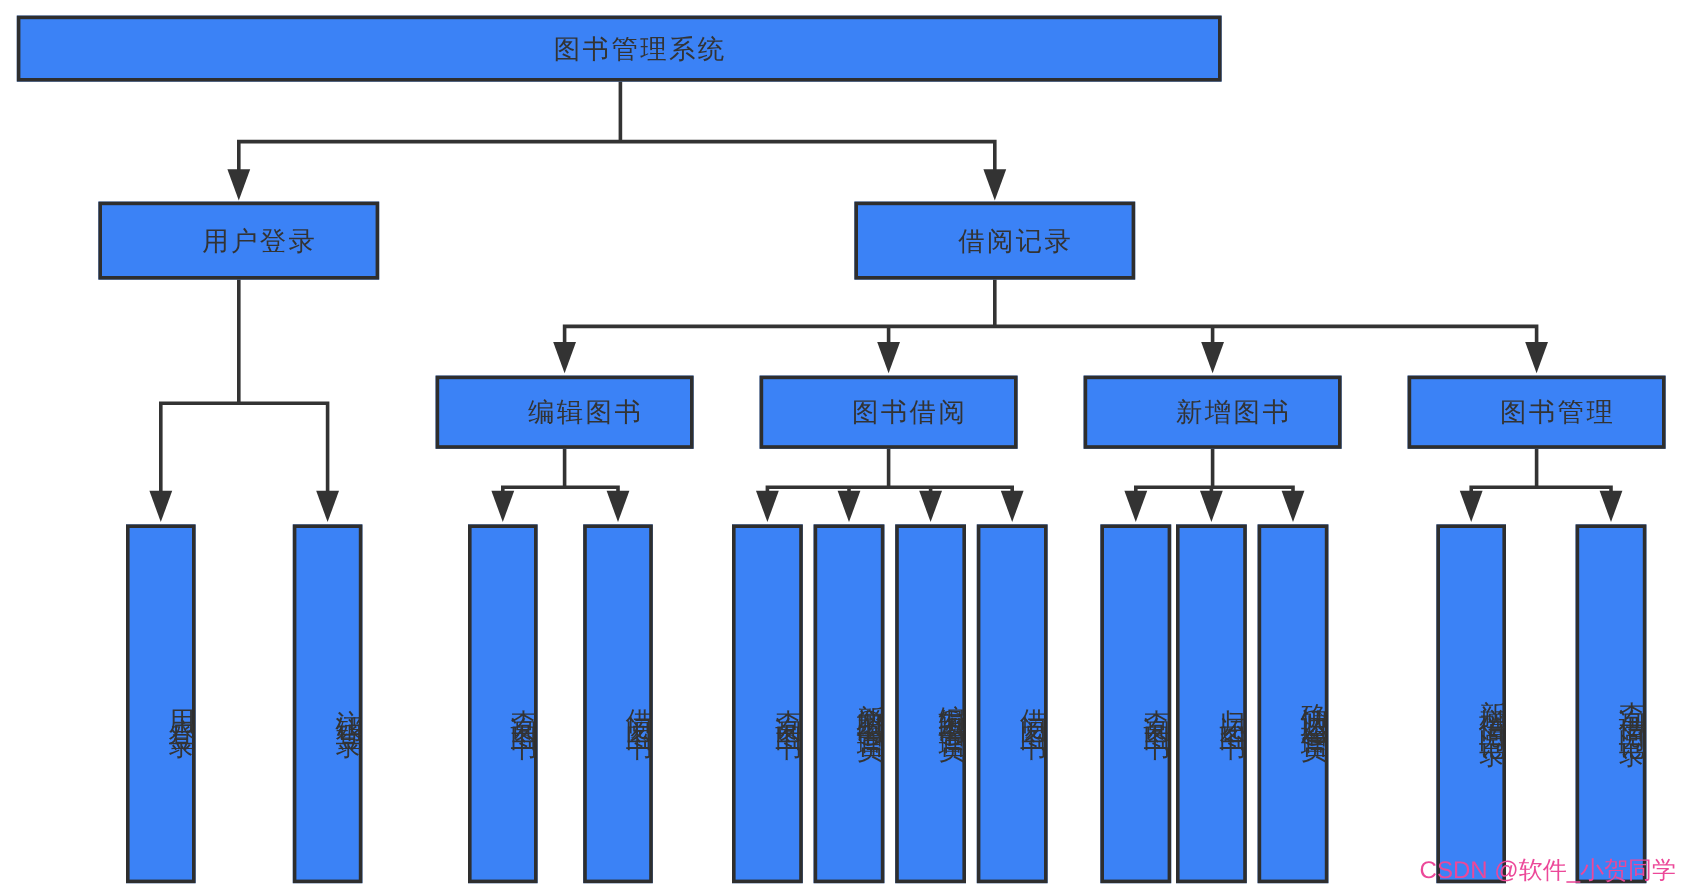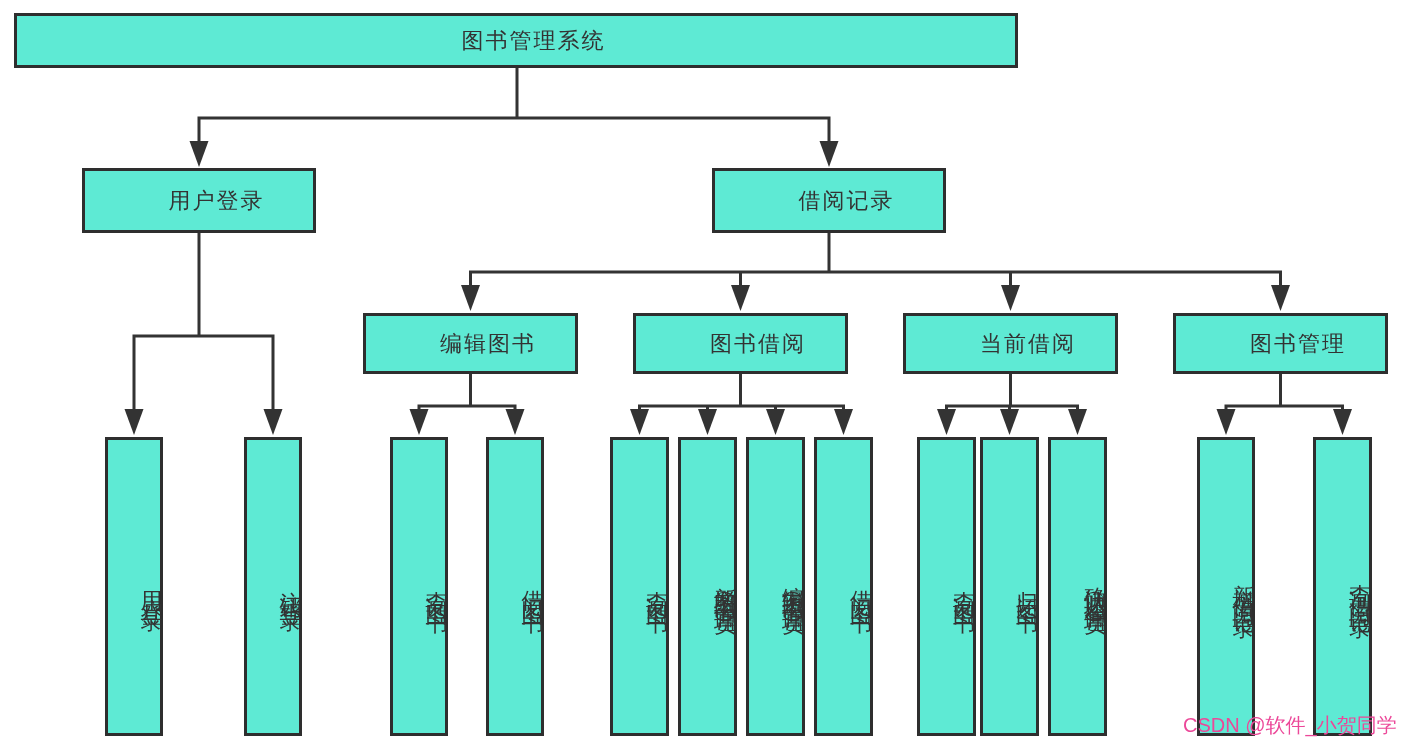--- a/index.html
+++ b/index.html
@@ -12,21 +12,21 @@
     overflow: hidden;
   }
   .connectors {
     position: absolute;
     left: 0; top: 0;
     z-index: 1;
   }
   .box {
     position: absolute;
     box-sizing: border-box;
-    background: #5eead4;
+    background: #3b82f6;
     border: 3px solid #2e2e2e;
     display: flex;
     align-items: center;
     justify-content: center;
     z-index: 2;
     color: #333333;
     padding-left: 35px;
   }
   .hlabel {
     font-size: 22px;
@@ -124,21 +124,21 @@
     <span class="hlabel">借阅记录</span>
   </div>
 
   <div class="box" style="left:363px;top:313px;width:215px;height:61px">
     <span class="hlabel">编辑图书</span>
   </div>
   <div class="box" style="left:633px;top:313px;width:215px;height:61px">
     <span class="hlabel">图书借阅</span>
   </div>
   <div class="box" style="left:903px;top:313px;width:215px;height:61px">
-    <span class="hlabel">当前借阅</span>
+    <span class="hlabel">新增图书</span>
   </div>
   <div class="box" style="left:1173px;top:313px;width:215px;height:61px">
     <span class="hlabel">图书管理</span>
   </div>
 
   <div class="box" style="left:105px;top:437px;width:58px;height:299px">
     <span class="vlabel">用户登录</span>
   </div>
   <div class="box" style="left:244px;top:437px;width:58px;height:299px">
     <span class="vlabel">注销登录</span>

